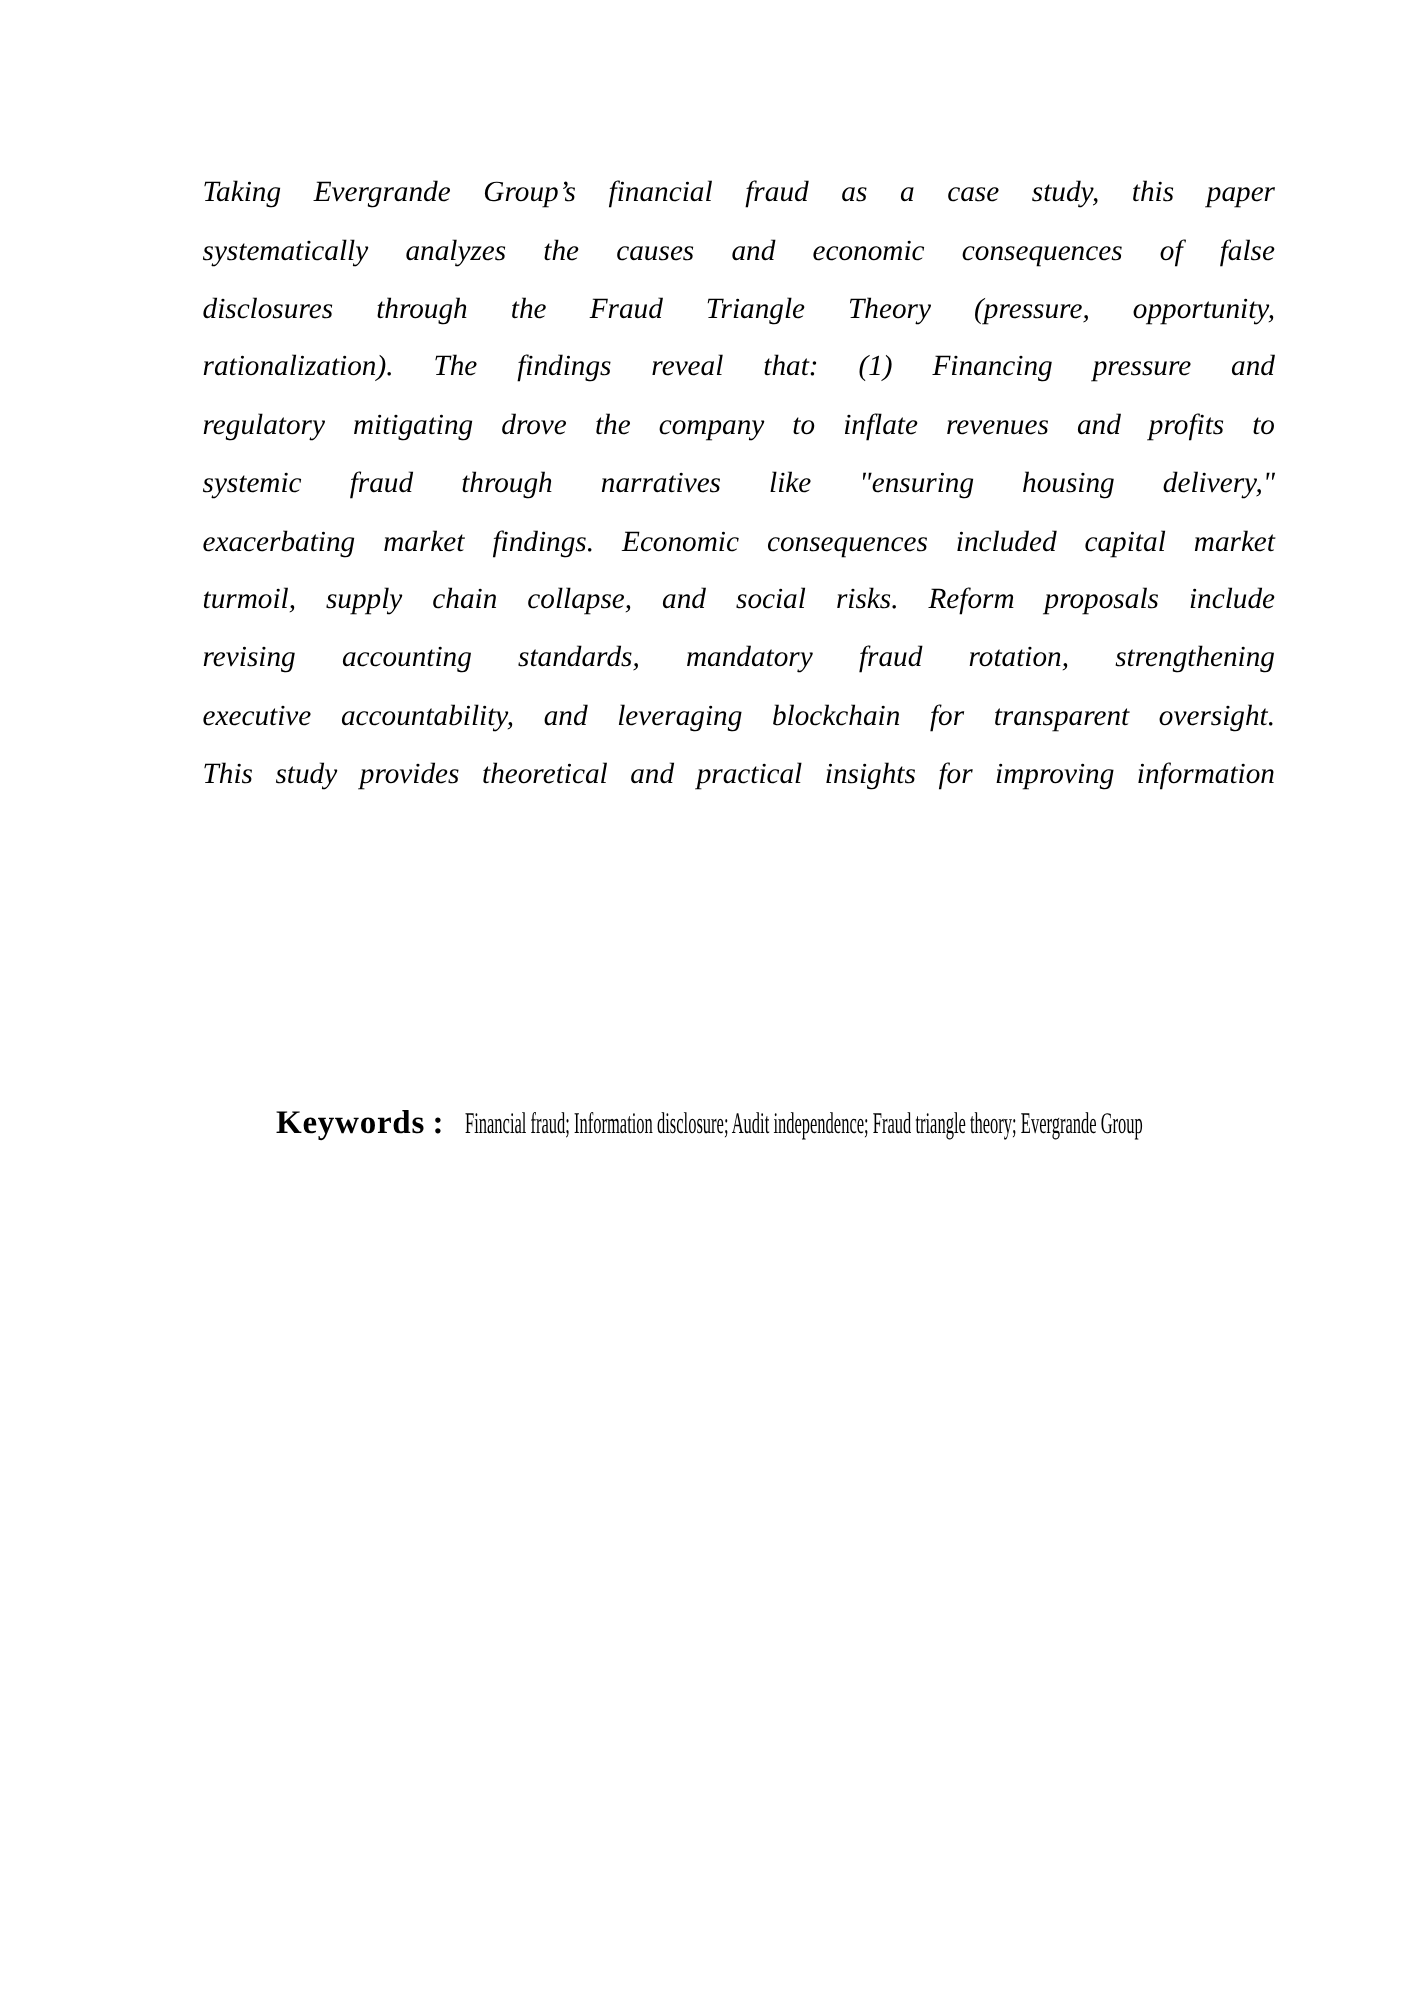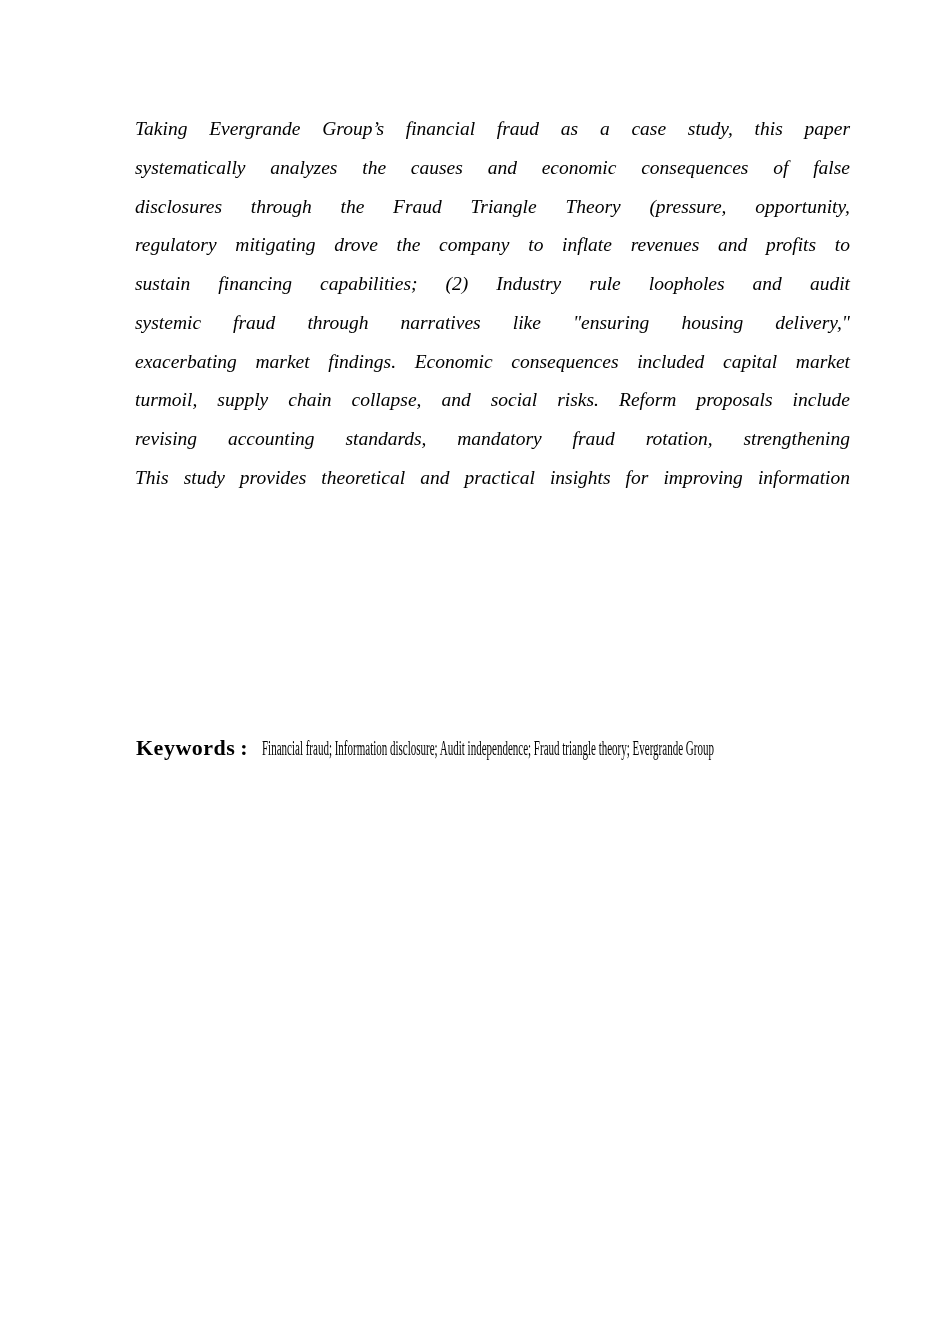--- a/index.html
+++ b/index.html
@@ -41,20 +41,21 @@
     top: 735px;
     display: flex;
     align-items: baseline;
     color: #000000;
   }
   .kw-label {
     font-weight: 700;
     font-style: normal;
     font-size: 22px;
     letter-spacing: 0.5px;
+    margin-left: 48px;
   }
   .kw-colon {
     font-weight: 700;
     font-size: 22px;
     padding: 0 14px 0 5px;
   }
   .kw-items {
     display: inline-block;
     font-size: 20px;
     white-space: nowrap;
@@ -63,26 +64,27 @@
   }
 </style>
 </head>
 <body>
 
 <div class="page">
   <div class="abstract" id="abstract">
       <div class="abs-line">Taking Evergrande Group’s financial fraud as a case study, this paper</div>
       <div class="abs-line">systematically analyzes the causes and economic consequences of false</div>
       <div class="abs-line">disclosures through the Fraud Triangle Theory (pressure, opportunity,</div>
+      <div class="abs-line">rationalization). The findings reveal that: (1) Financing pressure and</div>
       <div class="abs-line">regulatory mitigating drove the company to inflate revenues and profits to</div>
-      <div class="abs-line">sustain financing capabilities; (2) Industry rule loopholes and audit</div>
       <div class="abs-line">systemic fraud through narratives like "ensuring housing delivery,"</div>
       <div class="abs-line">exacerbating market findings. Economic consequences included capital market</div>
       <div class="abs-line">turmoil, supply chain collapse, and social risks. Reform proposals include</div>
       <div class="abs-line">revising accounting standards, mandatory fraud rotation, strengthening</div>
+      <div class="abs-line">executive accountability, and leveraging blockchain for transparent oversight.</div>
       <div class="abs-line">This study provides theoretical and practical insights for improving information</div>
     </div>
   <div class="keywords-row">
     <span class="kw-label">Keywords</span>
     <span class="kw-colon">:</span>
     <span class="kw-items">Financial fraud; Information disclosure; Audit independence; Fraud triangle theory; Evergrande Group</span>
   </div>
 </div>
 
 </body></html>

